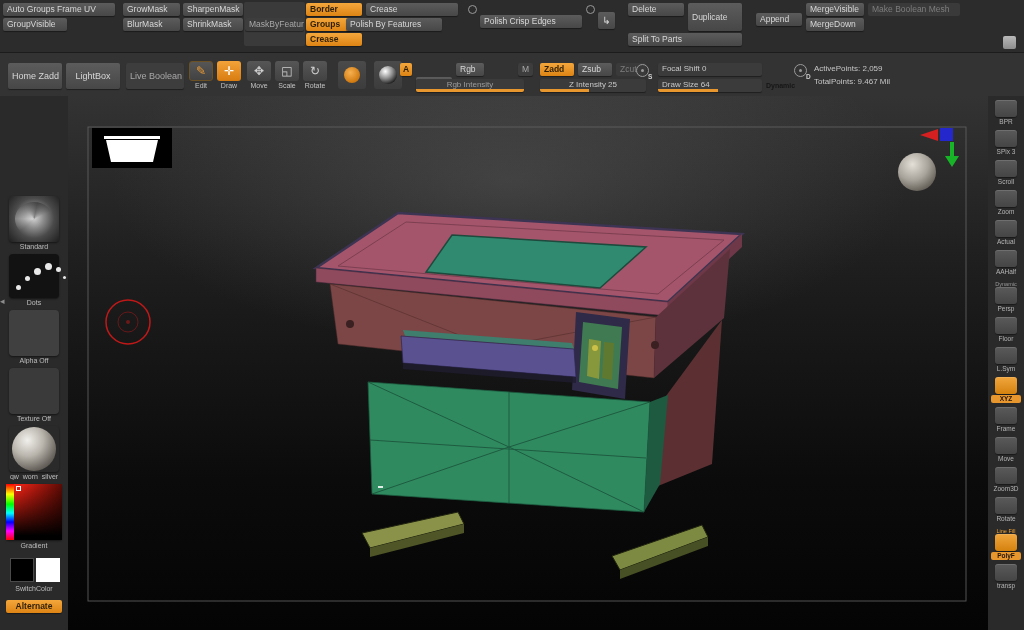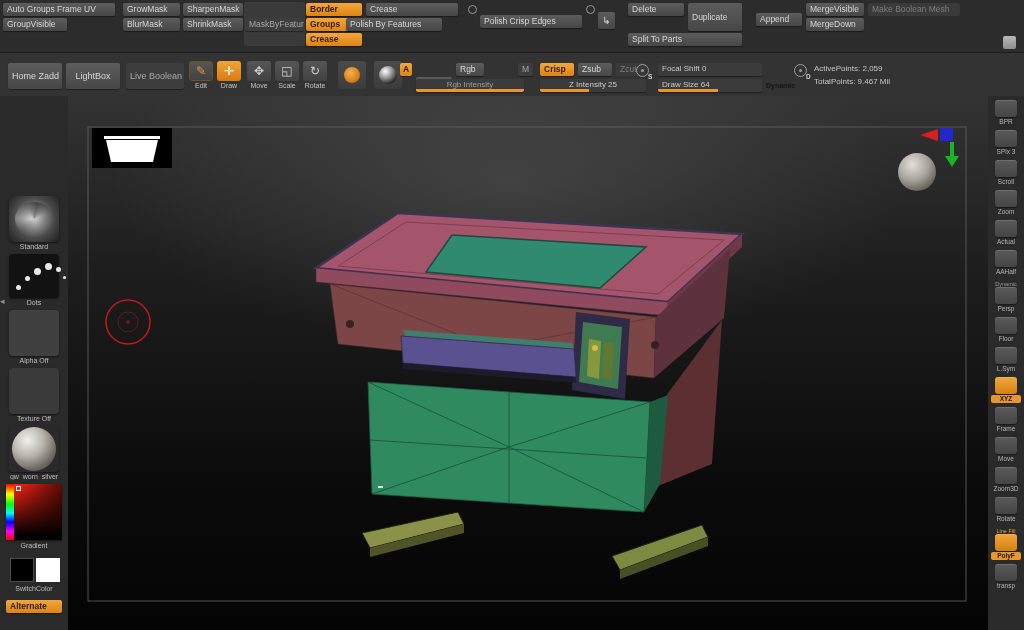--- a/index.html
+++ b/index.html
@@ -150,21 +150,21 @@
 
     <div class="btn orange" style="left:400px;top:10px;width:12px;padding:0;text-align:center">A</div>
     <div class="btn" style="left:416px;top:24px;width:36px">Mrgb</div>
     <div class="btn" style="left:456px;top:10px;width:28px">Rgb</div>
     <div class="btn dark" style="left:518px;top:10px;width:15px;padding:0;text-align:center">M</div>
     <div class="slider" style="left:416px;top:26px;width:108px">
       <span class="txt">Rgb Intensity</span>
       <div class="fill" style="width:100%"></div>
     </div>
 
-    <div class="btn orange" style="left:540px;top:10px;width:34px">Crisp</div>
+    <div class="btn orange" style="left:540px;top:10px;width:34px">Zadd</div>
     <div class="btn" style="left:578px;top:10px;width:34px">Zsub</div>
     <div class="btn dim" style="left:616px;top:10px;width:30px">Zcut</div>
     <div class="slider light" style="left:540px;top:26px;width:106px">
       <span class="txt">Z Intensity 25</span>
       <div class="fill" style="width:46%"></div>
     </div>
 
     <div class="cbadge" style="left:636px;top:11px"></div>
     <div class="cletter" style="left:648px;top:20px">S</div>
     <div class="slider light left" style="left:658px;top:10px;width:104px">
@@ -208,21 +208,21 @@
       <div class="hue"></div>
       <div class="sv"></div>
       <div class="mark"></div>
     </div>
     <div class="lp-label" style="top:446px">Gradient</div>
 
     <div class="swatch" style="left:10px;background:#000;border:1px solid #4a4a4a"></div>
     <div class="swatch" style="left:36px;background:#fff"></div>
     <div class="lp-label" style="top:489px">SwitchColor</div>
 
-    <div class="btn orange" id="alt-btn" style="text-align:left">Alternate</div>
+    <div class="btn orange" id="alt-btn" style="text-align:center">Alternate</div>
   </div>
 
   <div id="canvasbg"></div>
   <svg id="canvassvg" width="920" height="534" viewBox="0 0 920 534">
     <defs>
       <radialGradient id="sphGrad" cx="38%" cy="30%" r="75%">
         <stop offset="0%" stop-color="#e4e0d8"></stop>
           <stop offset="55%" stop-color="#a8a49c"></stop>
           <stop offset="100%" stop-color="#5e5a52"></stop>
       </radialGradient>

